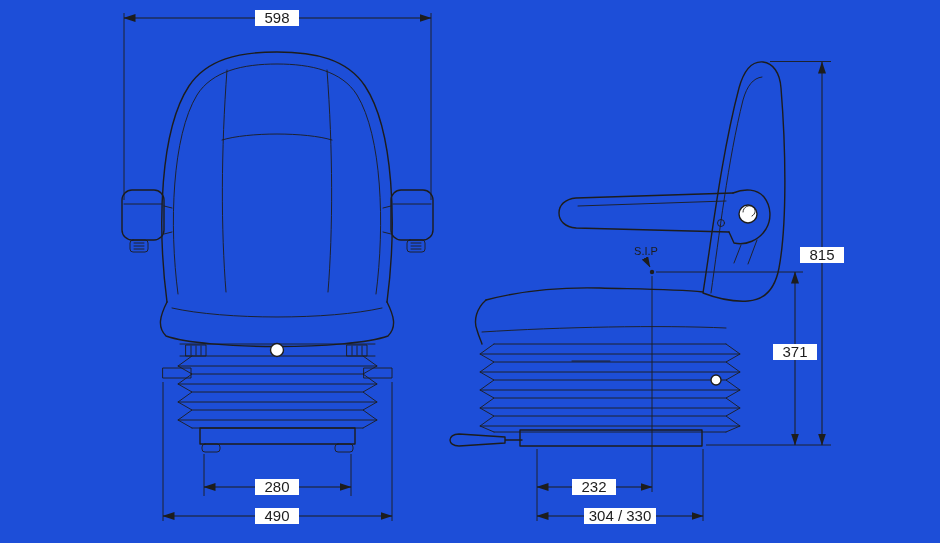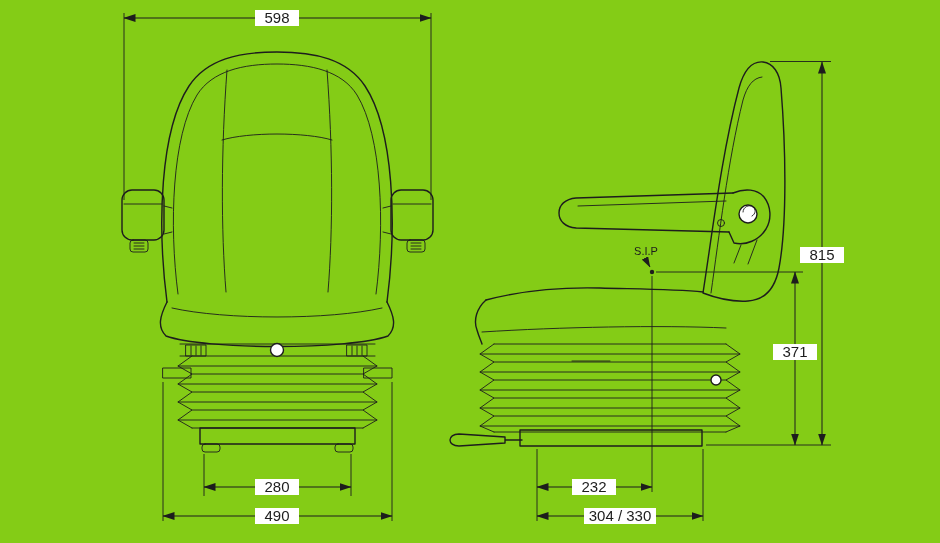--- a/index.html
+++ b/index.html
@@ -1,16 +1,16 @@
 <!DOCTYPE html>
 <html><head>
 <meta charset="utf-8">
 <style>
   html,body{margin:0;padding:0;background:#ffffff;}
-  .stage{position:relative;width:940px;height:543px;background:#84cc16;overflow:hidden;
+  .stage{position:relative;width:940px;height:543px;background:#1d4ed8;overflow:hidden;
          font-family:"Liberation Sans",sans-serif;}
   svg{position:absolute;left:0;top:0;}
   .ln  {stroke:#1d1d1d;stroke-width:1.4;fill:none;stroke-linecap:round;stroke-linejoin:round;}
   .ln2 {stroke:#1d1d1d;stroke-width:0.9;fill:none;stroke-linecap:round;stroke-linejoin:round;}
   .lnw {stroke:#1d1d1d;stroke-width:1.4;fill:#ffffff;stroke-linejoin:round;}
   .dim {stroke:#1d1d1d;stroke-width:1;fill:none;marker-start:url(#arr);marker-end:url(#arr);}
   .ext {stroke:#1d1d1d;stroke-width:0.9;fill:none;}
   .ldr {stroke:#1d1d1d;stroke-width:0.9;fill:none;marker-end:url(#arr);}
   .lblbg{fill:#ffffff;}
   .lbl {font:15px "Liberation Sans",sans-serif;fill:#1d1d1d;text-anchor:middle;}

